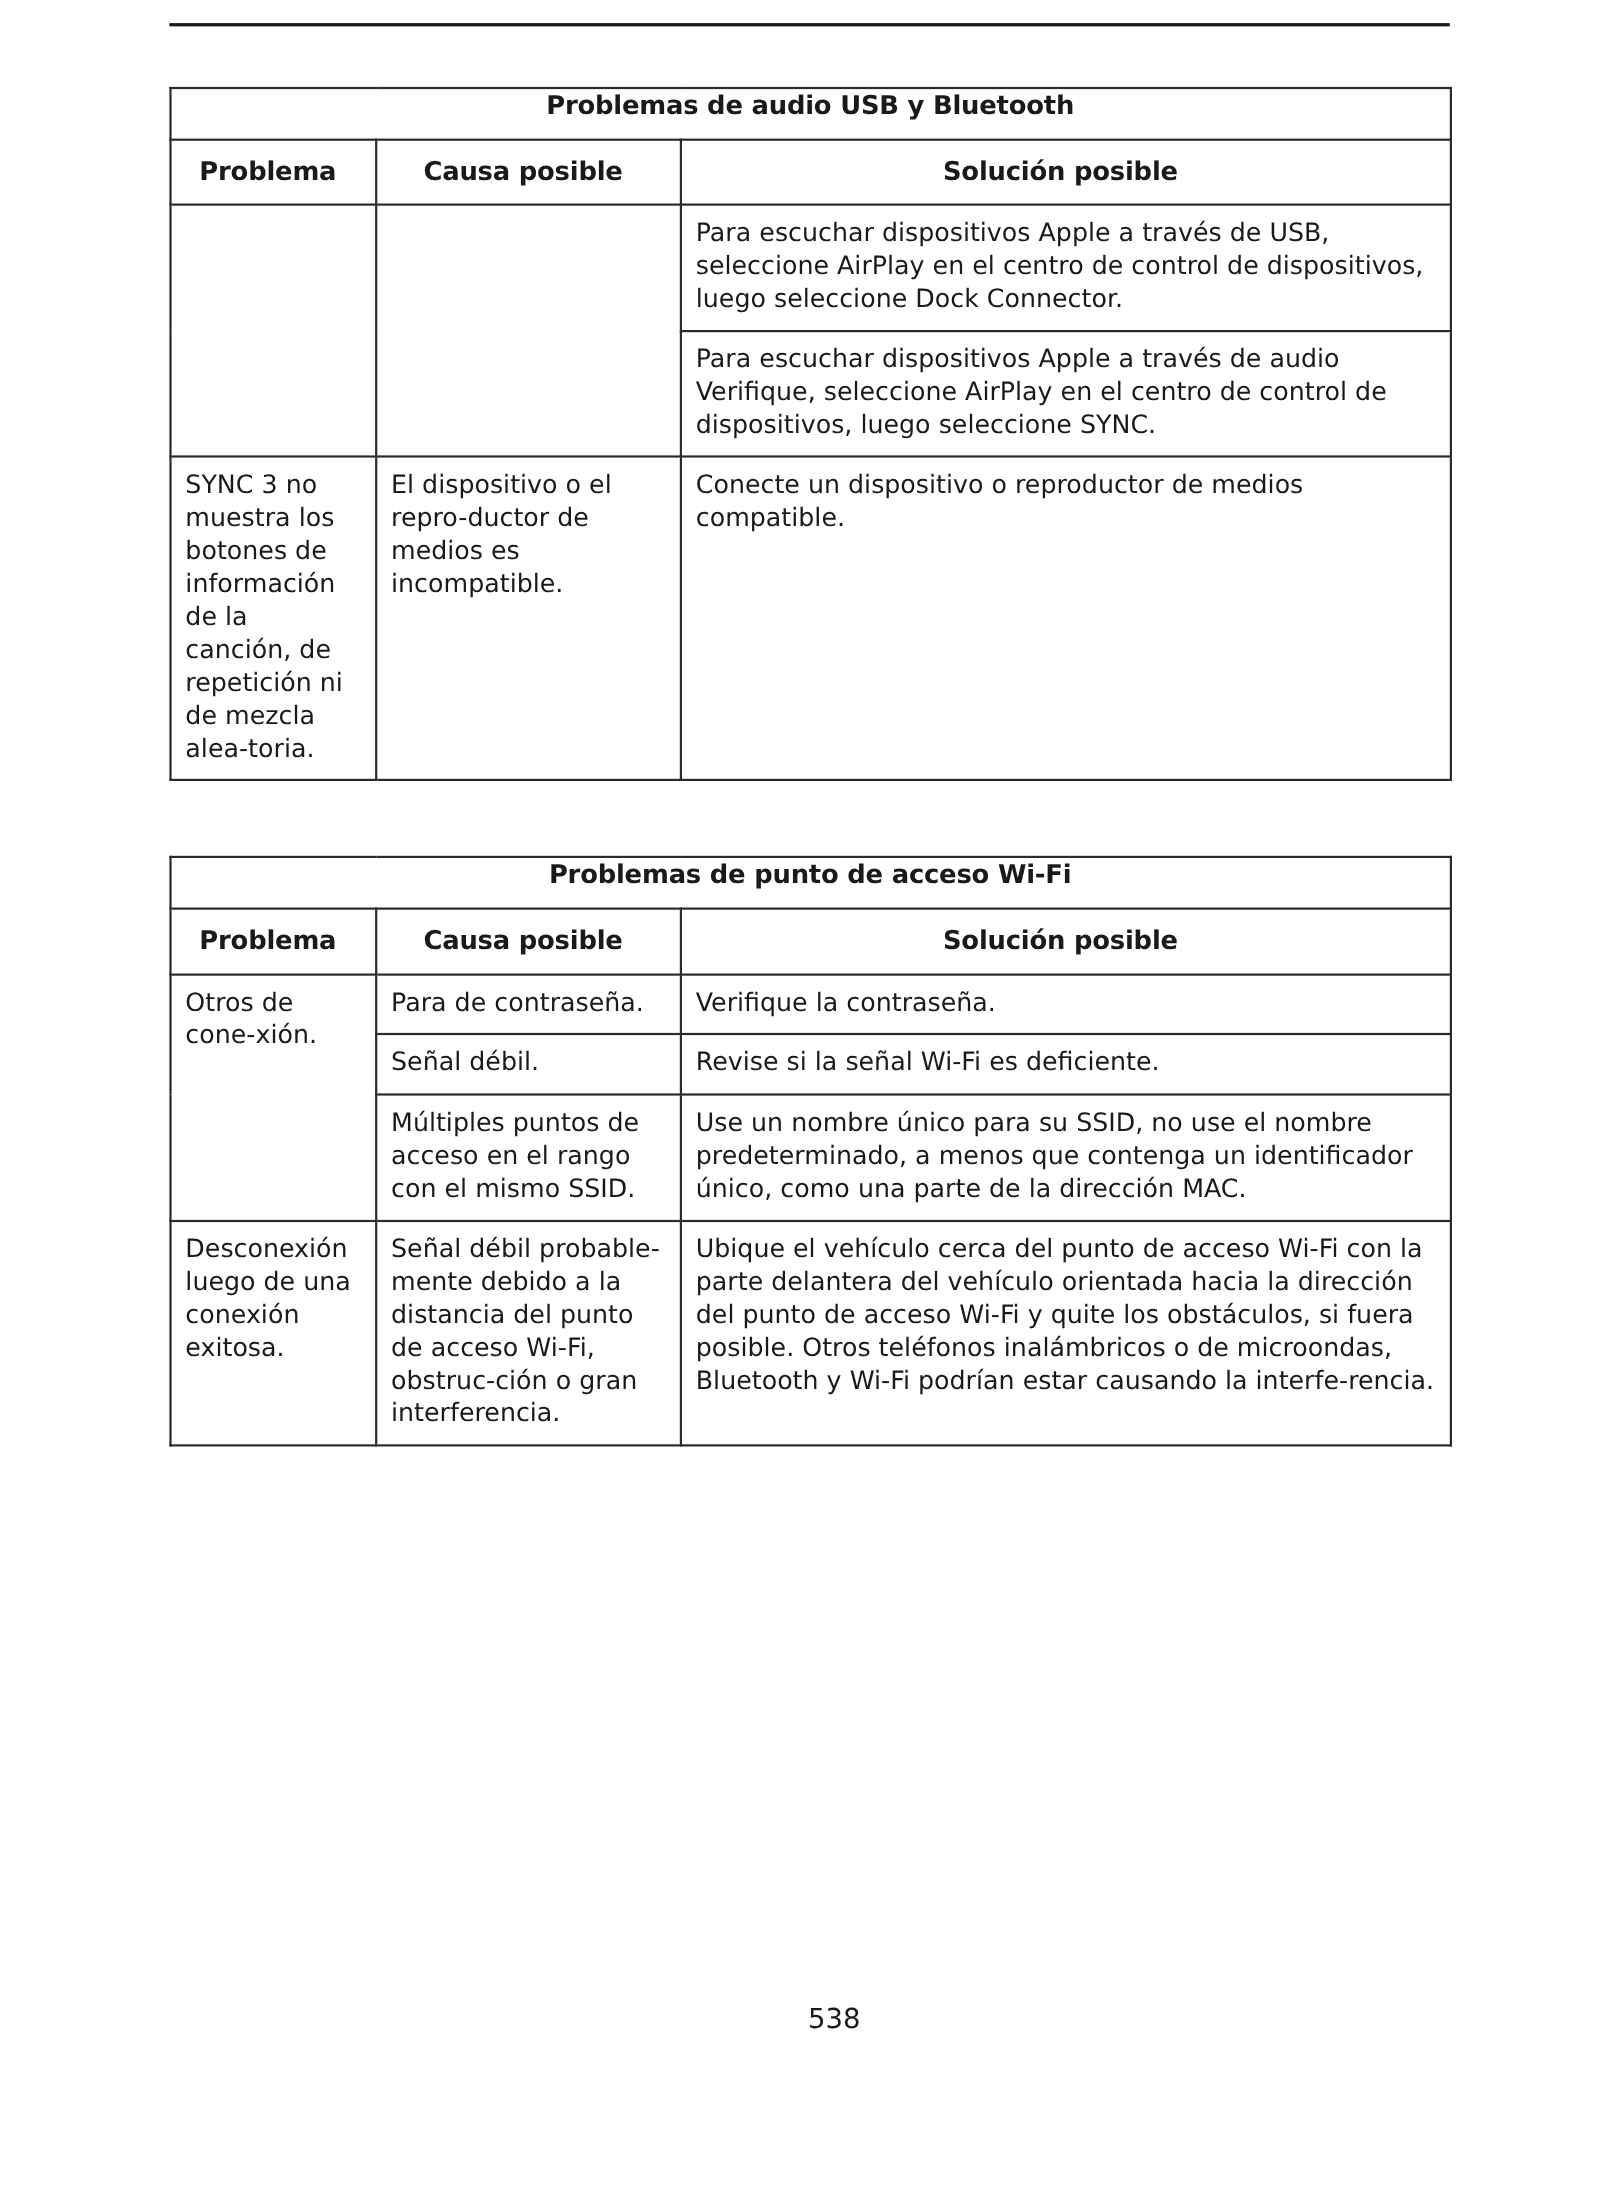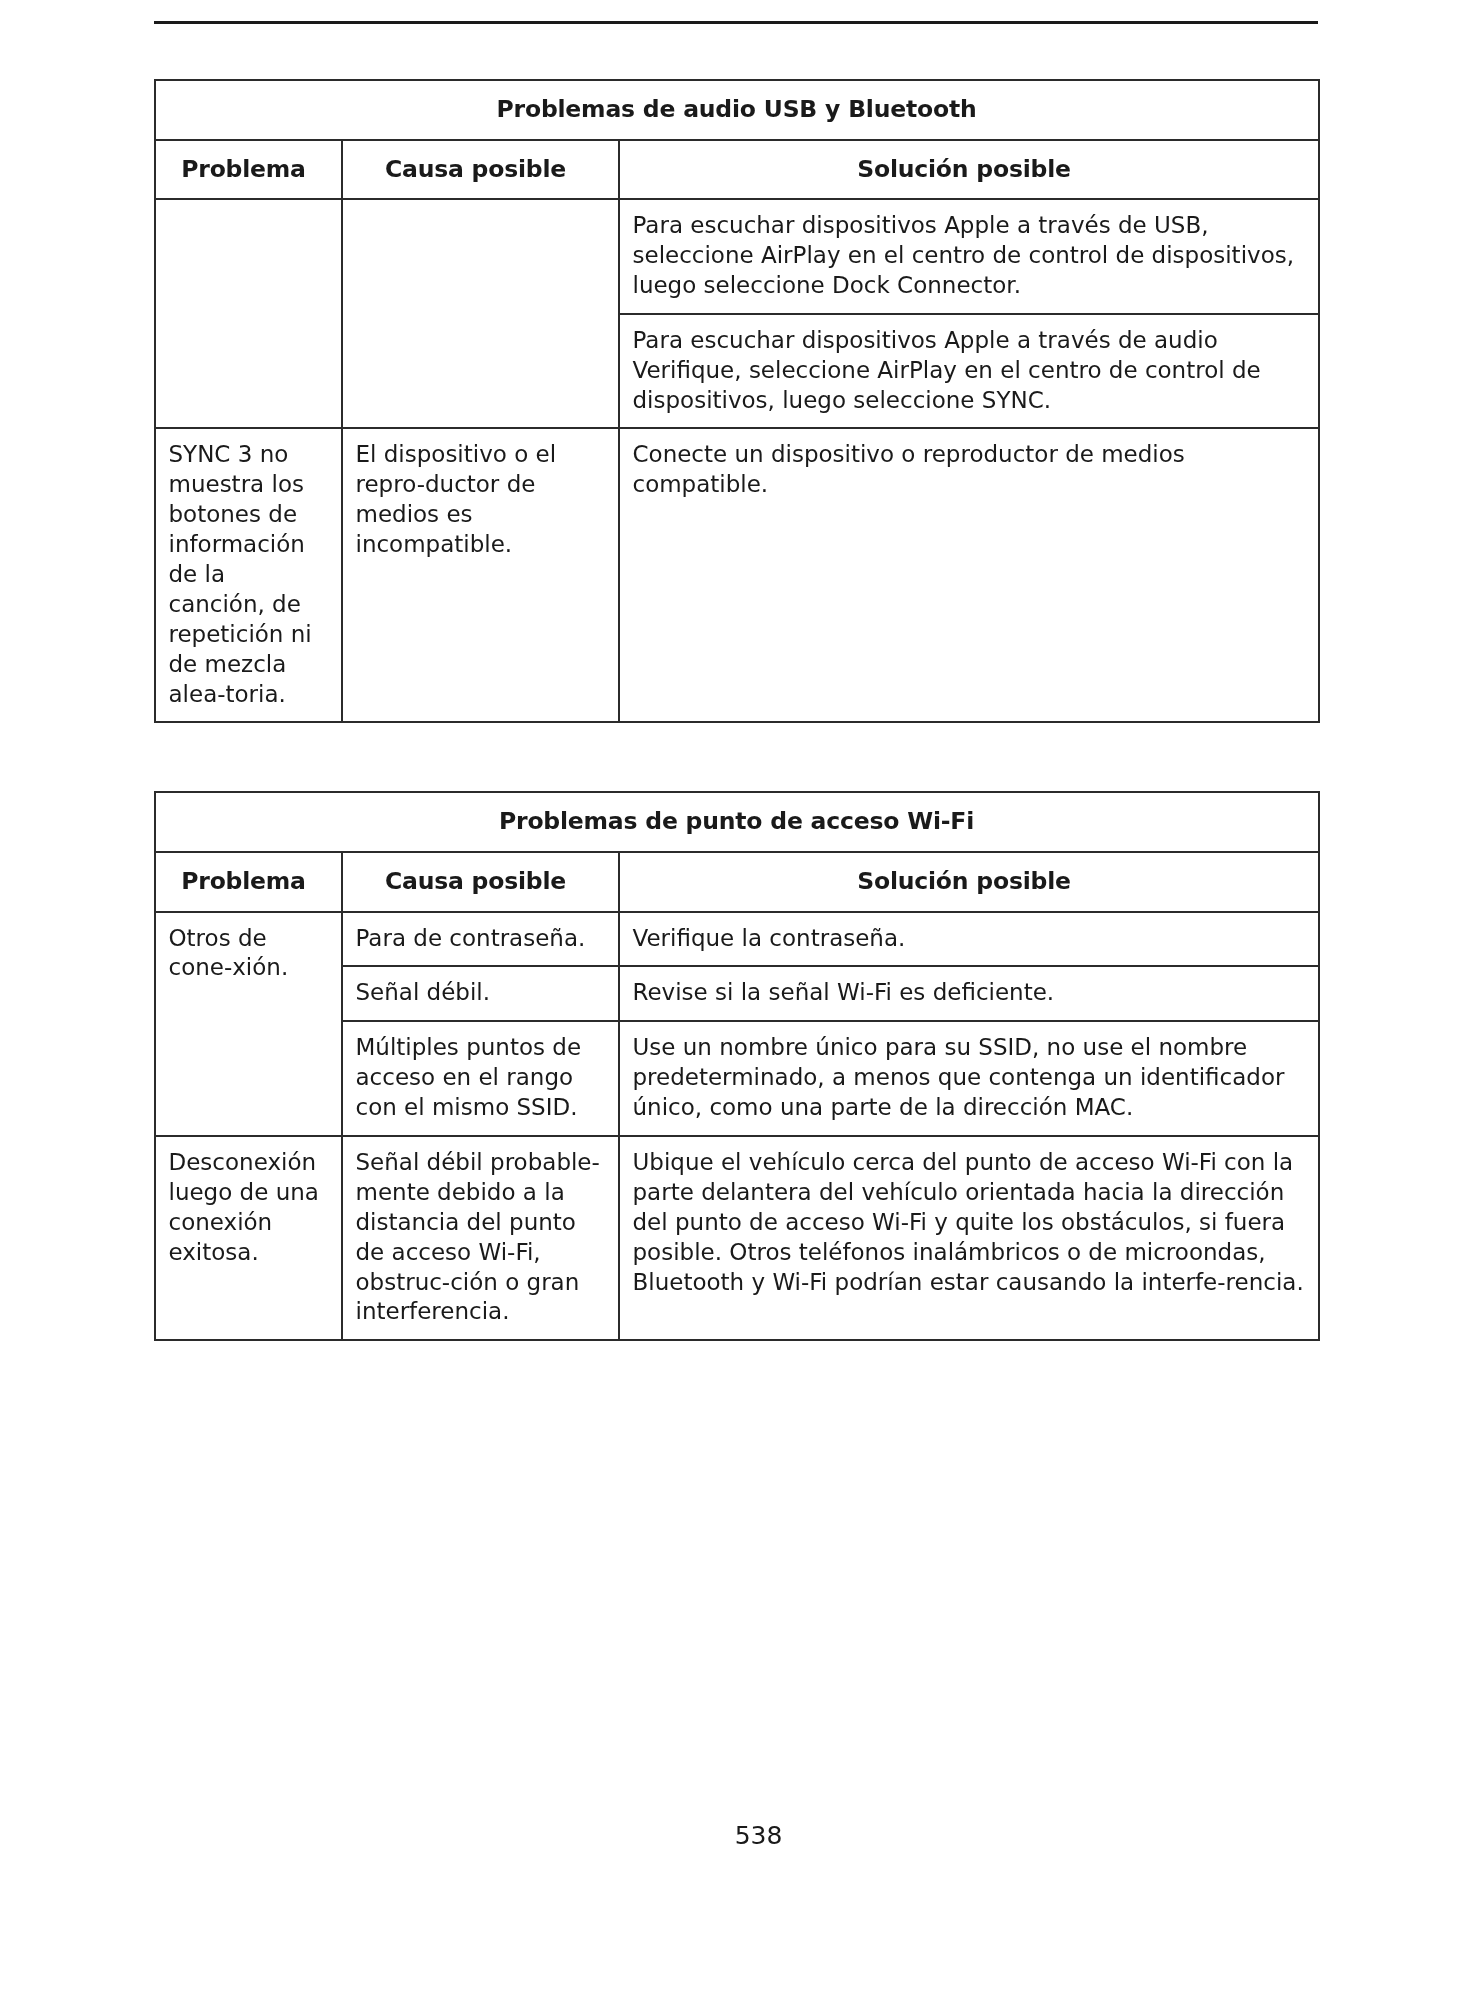--- a/index.html
+++ b/index.html
@@ -83,21 +83,21 @@
     line-height: 1.30;
     font-weight: 400;
     color: #1a1a1a;
     word-wrap: break-word;
   }
   table.doc-table th.tbl-caption {
     text-align: center;
     font-weight: 700;
     font-size: 23.5px;
     letter-spacing: -0.2px;
-    padding: 13px 10px 14px 10px;
+    padding: 0 10px 14px 10px;
   }
   table.doc-table th.col-head {
     text-align: center;
     font-weight: 700;
     font-size: 23.5px;
     letter-spacing: -0.2px;
     padding: 13px 10px 14px 1px;
   }
   td.cell-empty { padding: 0; }
 

